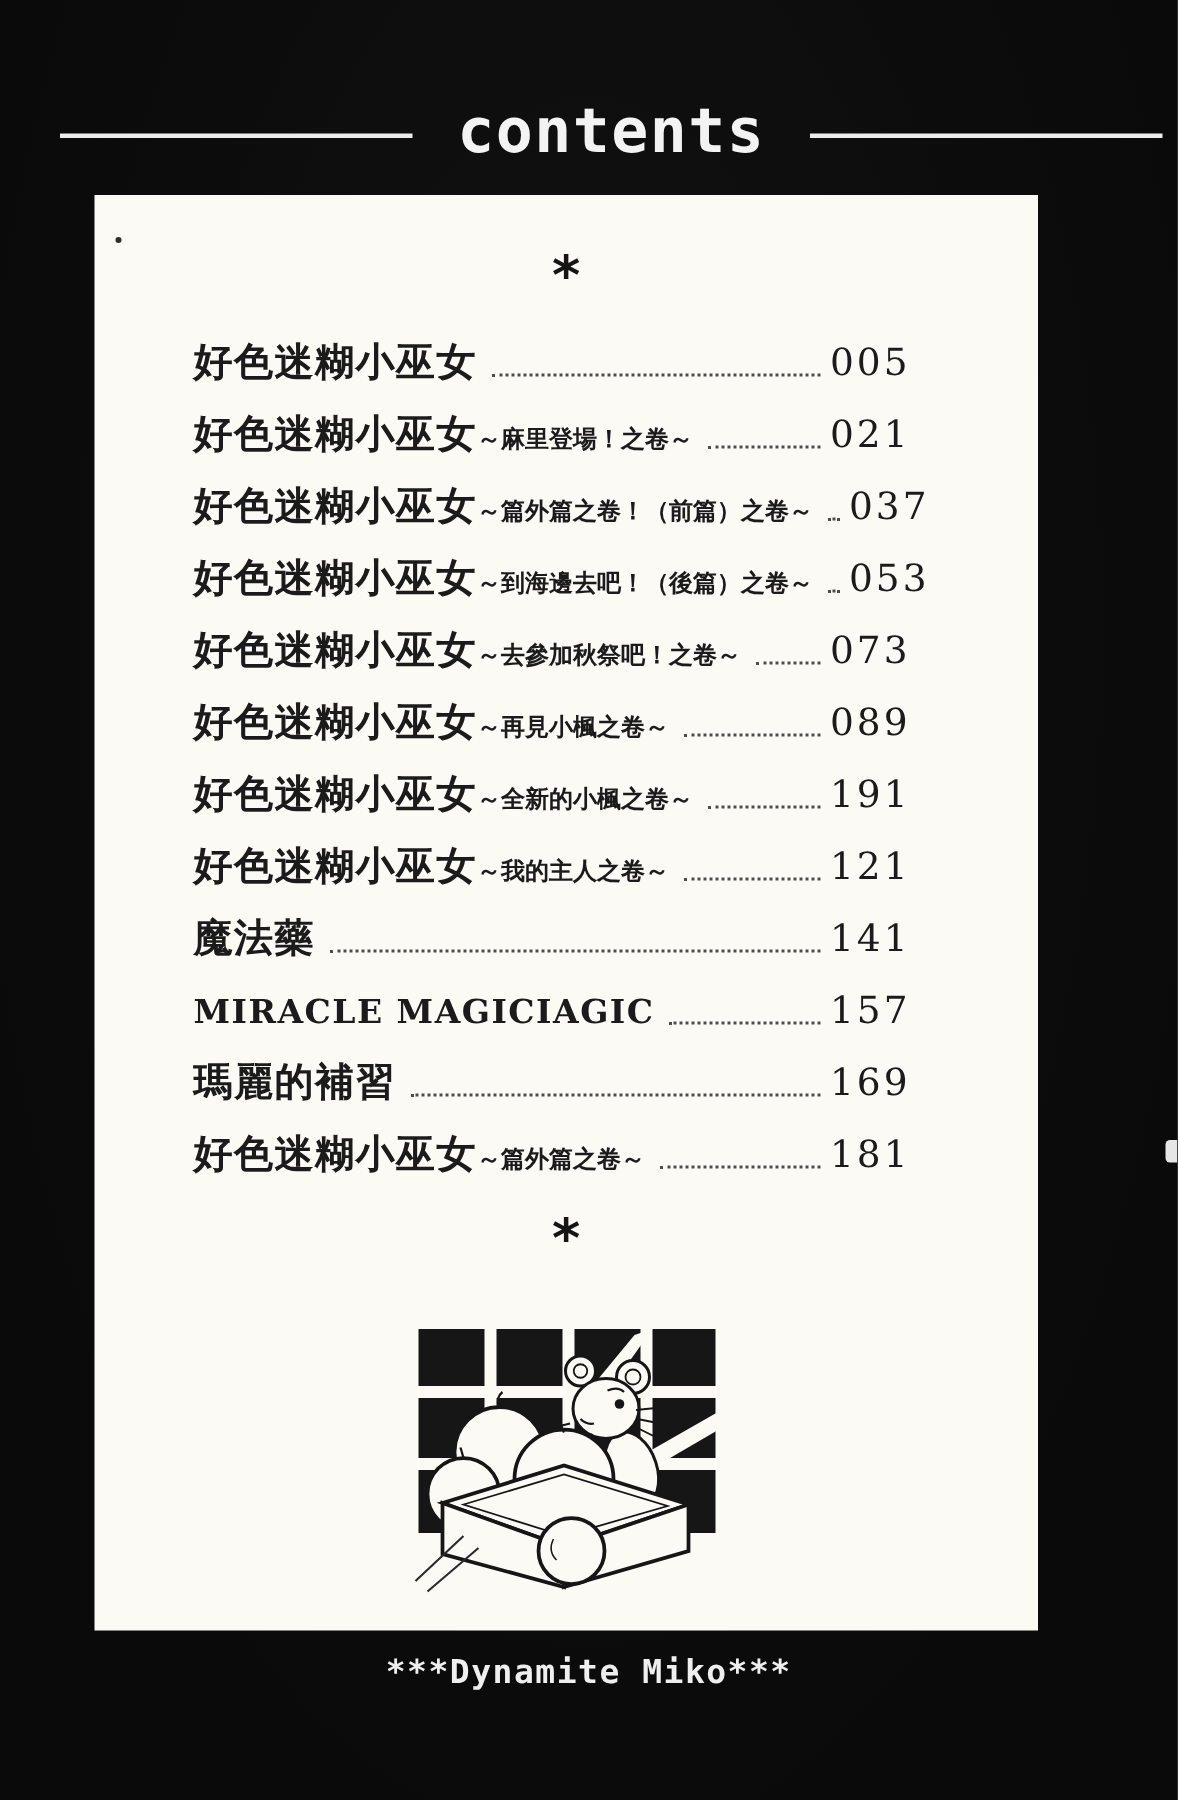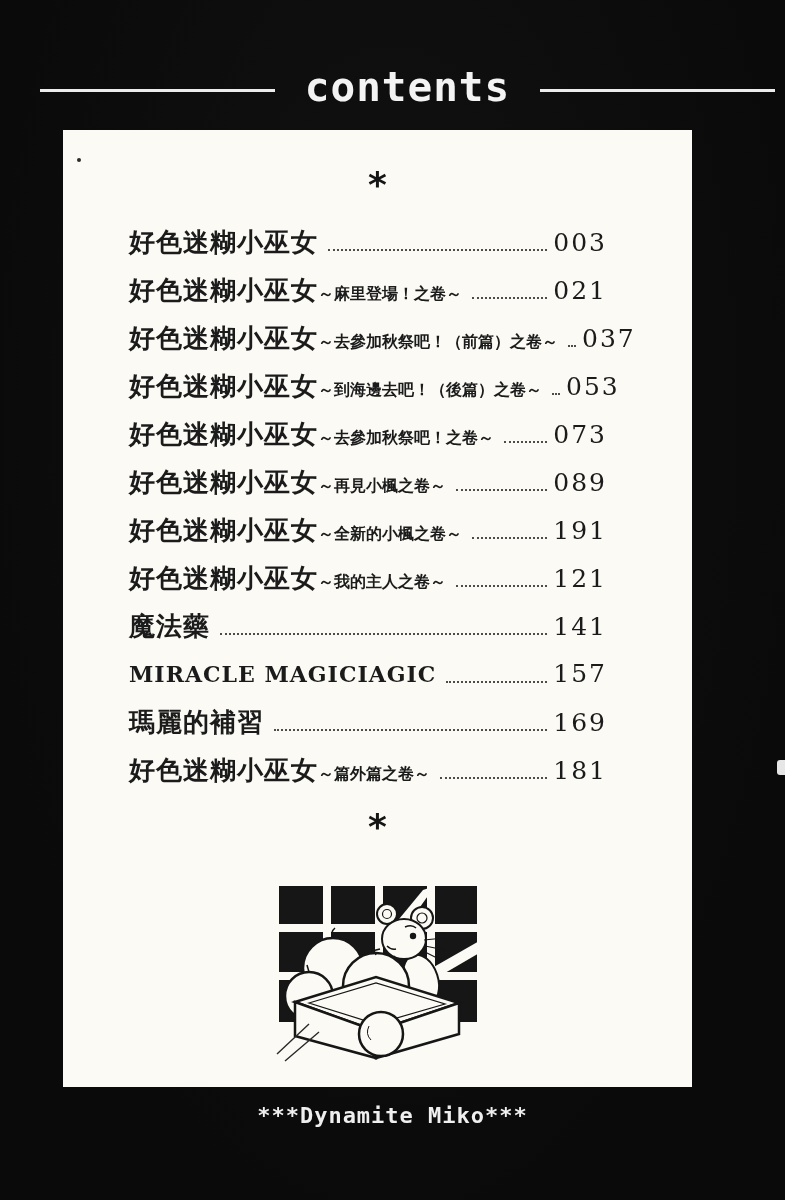--- a/index.html
+++ b/index.html
@@ -57,31 +57,31 @@
 
   <main class="paper">
     <div class="ink-speck"></div>
 
     <div class="ornament top">*</div>
 
     <div class="toc" id="toc-list">
   <div class="toc-row">
     <span><span class="main">好色迷糊小巫女</span><span class="sub"></span></span>
     <span class="leader"></span>
-    <span class="pagenum">003</span>
+    <span class="pagenum">005</span>
   </div>
 
   <div class="toc-row">
     <span><span class="main">好色迷糊小巫女</span><span class="sub">～麻里登場！之卷～</span></span>
     <span class="leader"></span>
     <span class="pagenum">021</span>
   </div>
 
   <div class="toc-row">
-    <span><span class="main">好色迷糊小巫女</span><span class="sub">～去參加秋祭吧！（前篇）之卷～</span></span>
+    <span><span class="main">好色迷糊小巫女</span><span class="sub">～篇外篇之卷！（前篇）之卷～</span></span>
     <span class="leader"></span>
     <span class="pagenum">037</span>
   </div>
 
   <div class="toc-row">
     <span><span class="main">好色迷糊小巫女</span><span class="sub">～到海邊去吧！（後篇）之卷～</span></span>
     <span class="leader"></span>
     <span class="pagenum">053</span>
   </div>
 

